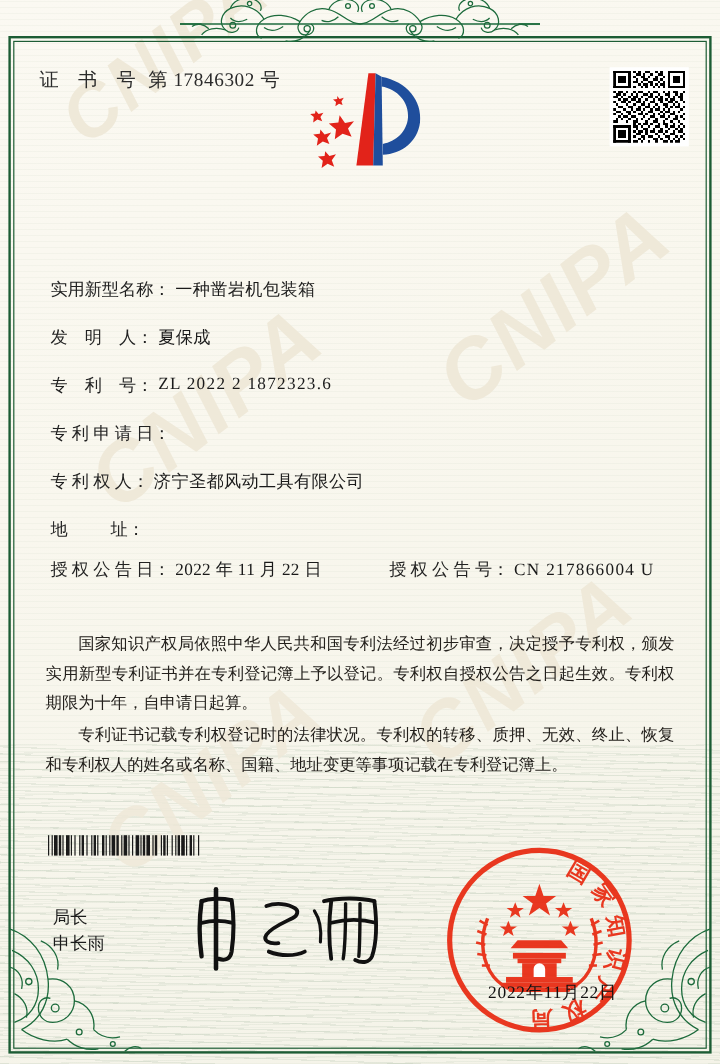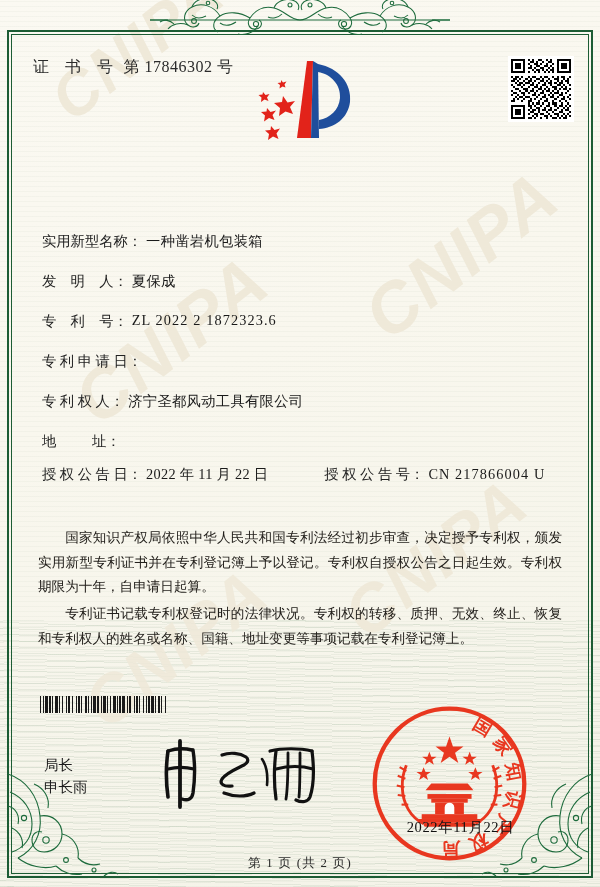--- a/index.html
+++ b/index.html
@@ -654,15 +654,14 @@
         <rect x="58" y="126" width="54" height="4" rx="2"></rect>
       </g>
 
       <text font-size="19" font-family="'DejaVu Sans','Liberation Sans',sans-serif" font-weight="bold" fill="#e8280f">
         <textPath href="#sealArc" startOffset="6%" id="sealText">国  家  知  识  产  权  局</textPath>
       </text>
     </g>
   </svg>
   <div class="seal-date">2022年11月22日</div>
 
-  <div class="footer">第 1 页 (共 2 页)</div>
 
 </div>
 
 </body></html>

